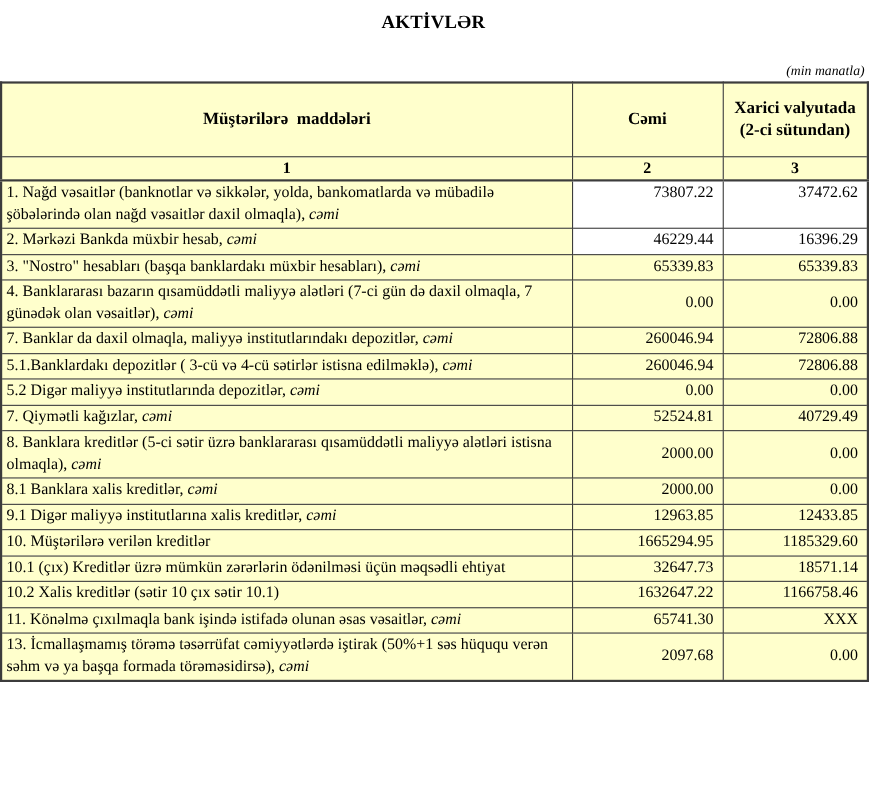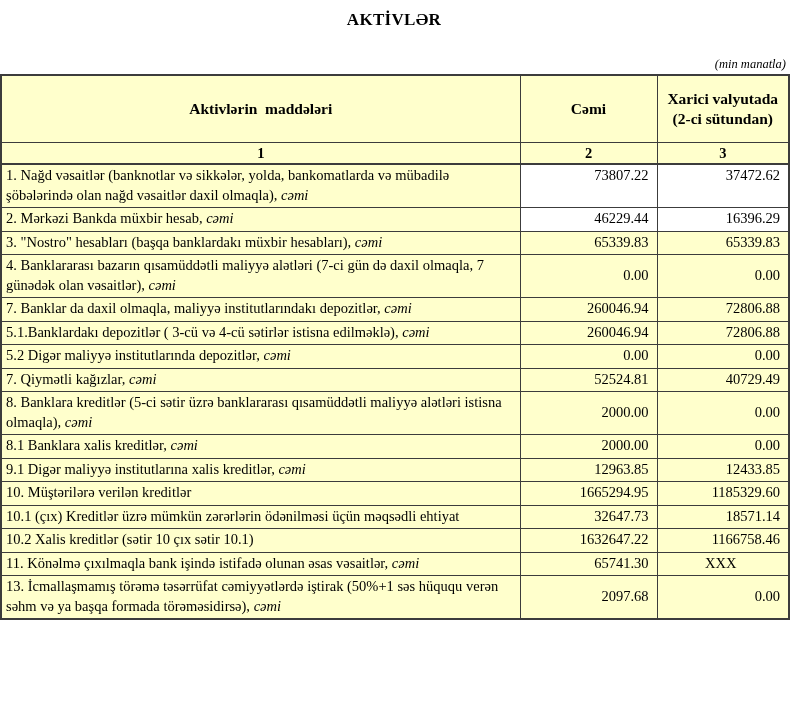--- a/index.html
+++ b/index.html
@@ -72,42 +72,42 @@
     vertical-align: middle;
   }
   td.num-cell {
     text-align: right;
     padding: 1px 8px 2px 4px;
     vertical-align: middle;
     line-height: 19.5px;
   }
   td.num-cell.vtop { vertical-align: top; }
   td.num-cell.white { background: var(--cell-white, #ffffff); }
-  td.num-cell.na { text-align: center; }
+  td.num-cell.na { text-align: right; }
   .it { font-style: italic; }
   .bd { font-weight: normal; }
 </style>
 </head>
 <body style="--cell-yellow: #FFFFCC; --cell-white: #FFFFFF; --border-col: #3c3c3c;">
 
 <div class="doc-title">
   <div>AKTİVLƏR</div>
 </div>
 
 <div class="unit-note">(min manatla)</div>
 
 <table class="balance">
   <colgroup>
     <col class="c-label">
     <col class="c-total">
     <col class="c-foreign">
   </colgroup>
   <thead>
     <tr class="head-row">
-      <th>Aktivlərin  maddələri</th>
+      <th>Müştərilərə  maddələri</th>
       <th>Cəmi</th>
       <th>Xarici valyutada (2-ci sütundan)</th>
     </tr>
     <tr class="index-row">
       <td>1</td>
       <td>2</td>
       <td>3</td>
     </tr>
   </thead>
   <tbody id="rows">

